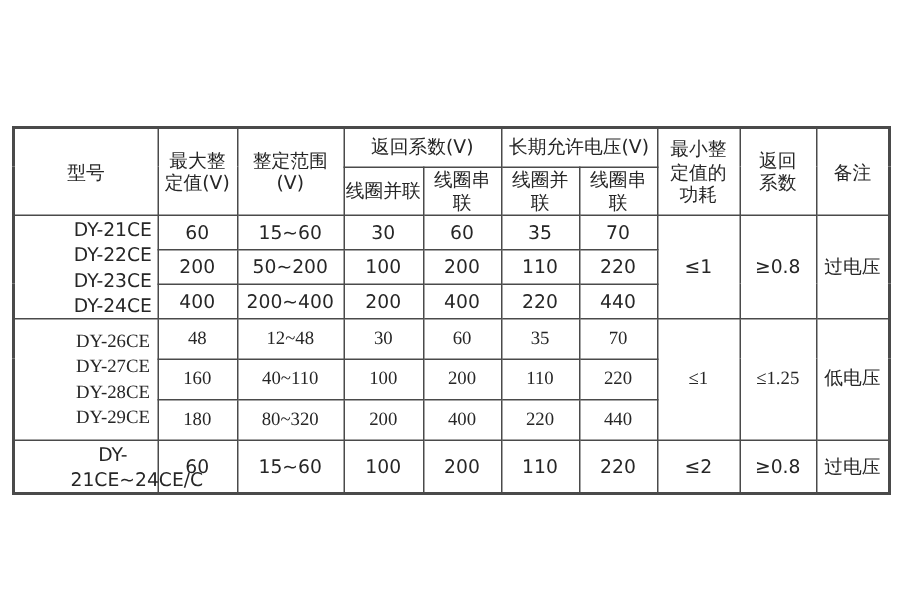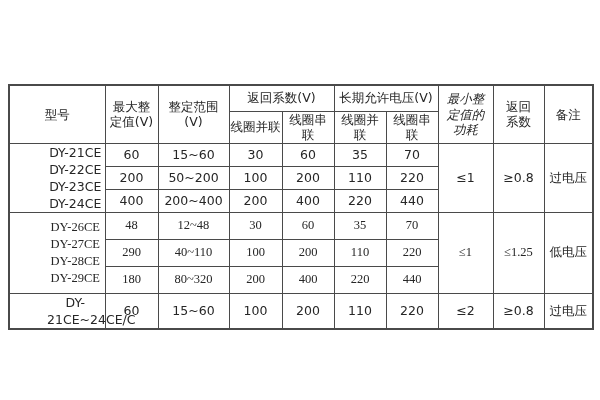--- a/index.html
+++ b/index.html
@@ -38,21 +38,21 @@
   }
   tr.hr1 { height: 26px; }
   tr.hr2 { height: 27px; }
   tr.g1  { height: 23px; }
   tr.g2  { height: 27px; font-family: Liberation Serif, serif; }
   tr.last{ height: 29px; }
   .model-cell div { line-height: 17px; margin-left: 36px; }
   
   .wrap48 { display: inline-block; width: 48px; word-break: break-all; }
   .wrap52 { display: inline-block; width: 52px; word-break: break-all; }
-  .wrap40 { display: inline-block; width: 40px; word-break: break-all; font-style: italic; }
+  .wrap40 { display: inline-block; width: 40px; word-break: break-all; }
   .wrap26 { display: inline-block; width: 26px; word-break: break-all; }
 </style>
 </head>
 <body>
 
 <div class="page">
   <table class="spec">
     <colgroup>
       <col style="width:96px">
         <col style="width:53px">
@@ -130,21 +130,21 @@
         <td>12~48</td>
         <td>30</td>
         <td>60</td>
         <td>35</td>
         <td>70</td>
         <td rowspan="3">≤1</td>
         <td rowspan="3">≤1.25</td>
         <td rowspan="3">低电压</td>
       </tr>
       <tr class="g2">
-        <td>290</td>
+        <td>160</td>
         <td>40~110</td>
         <td>100</td>
         <td>200</td>
         <td>110</td>
         <td>220</td>
       </tr>
       <tr class="g2">
         <td>180</td>
         <td>80~320</td>
         <td>200</td>

